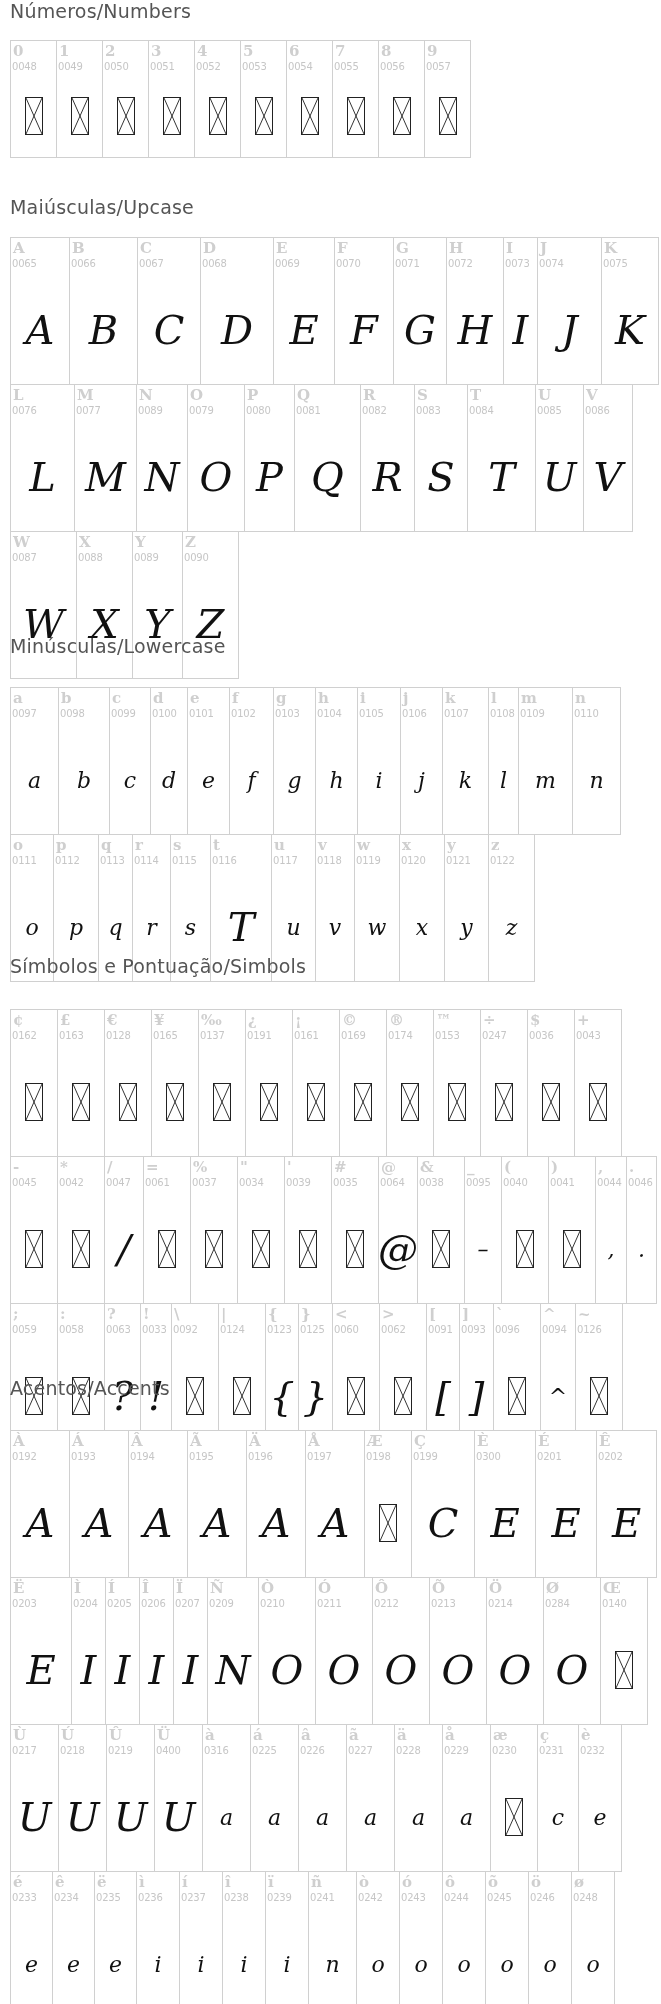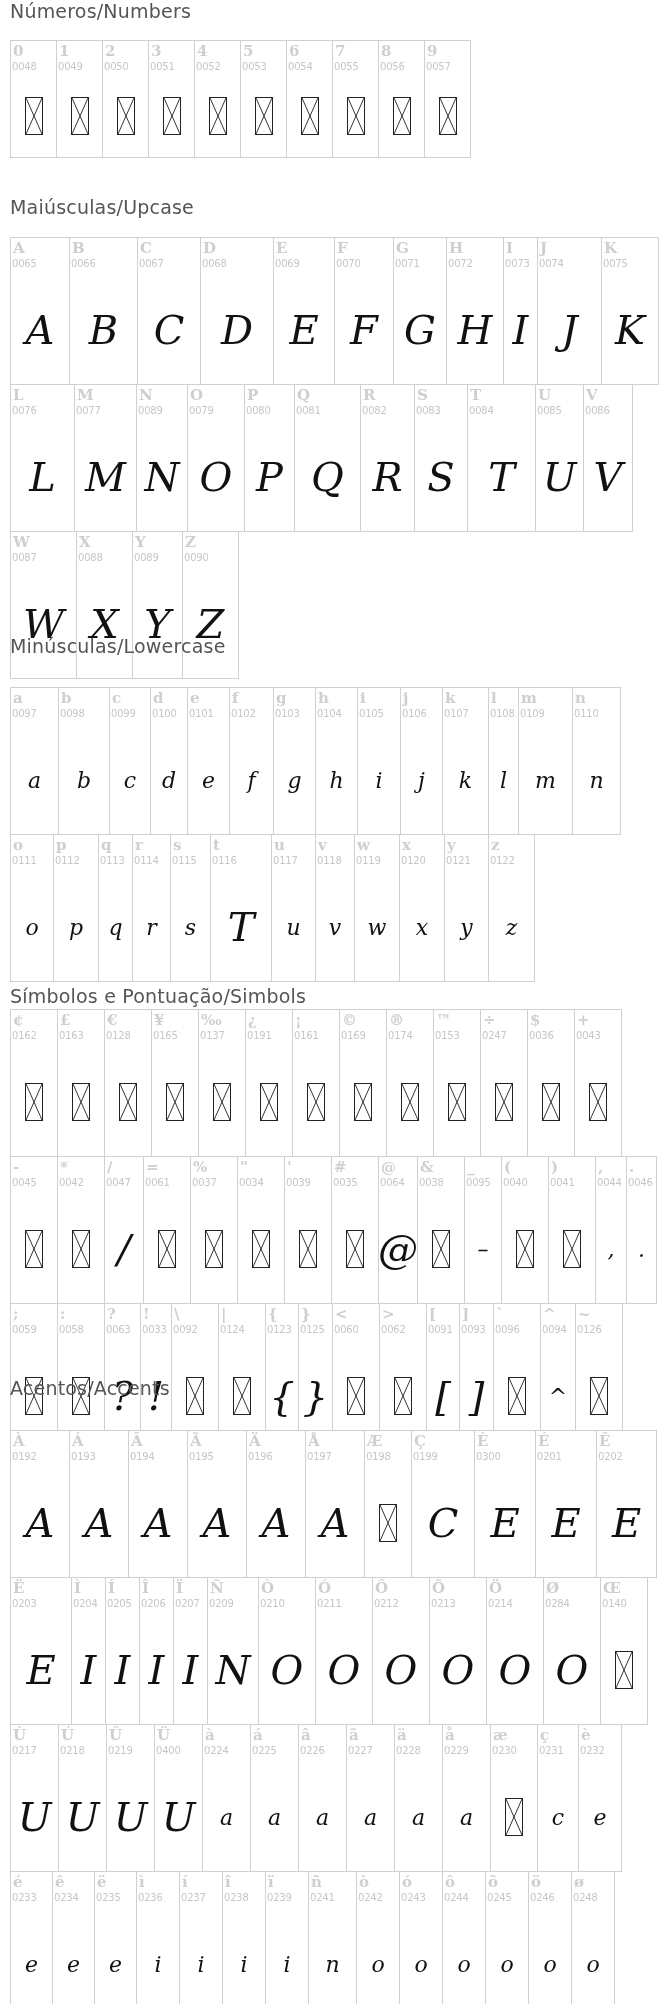--- a/index.html
+++ b/index.html
@@ -518,21 +518,21 @@
         </div>
         <div class="cell" style="width: 47px; height: 148px;">
           <span class="ch">z</span>
           <span class="code">0122</span>
           <div class="glyph" style="top: 52px; height: 80px;">
             <span class="script" style="font-size: 22px;">z</span>
           </div>
         </div>
       </div>
     </div>
-    <h2 class="section-title" style="top: 985px;">Símbolos e Pontuação/Simbols</h2>
+    <h2 class="section-title" style="top: 955px;">Símbolos e Pontuação/Simbols</h2>
     <div class="grid" style="top: 1010px;">
       <div class="row">
         <div class="cell" style="width: 48px; height: 148px;">
           <span class="ch">¢</span>
           <span class="code">0162</span>
           <div class="glyph" style="top: 52px; height: 80px;">
             <div class="notdef">
               <svg viewBox="0 0 18 38" preserveAspectRatio="none">
                 <line x1="0" y1="0" x2="18" y2="38" stroke="#222" stroke-width="1"></line>
                 <line x1="18" y1="0" x2="0" y2="38" stroke="#222" stroke-width="1"></line>
@@ -1198,21 +1198,21 @@
         </div>
         <div class="cell" style="width: 49px; height: 148px;">
           <span class="ch">Ü</span>
           <span class="code">0400</span>
           <div class="glyph" style="top: 52px; height: 80px;">
             <span class="script" style="font-size: 40px;">U</span>
           </div>
         </div>
         <div class="cell" style="width: 49px; height: 148px;">
           <span class="ch">à</span>
-          <span class="code">0224</span>
+          <span class="code">0316</span>
           <div class="glyph" style="top: 52px; height: 80px;">
             <span class="script" style="font-size: 22px;">a</span>
           </div>
         </div>
         <div class="cell" style="width: 49px; height: 148px;">
           <span class="ch">á</span>
           <span class="code">0225</span>
           <div class="glyph" style="top: 52px; height: 80px;">
             <span class="script" style="font-size: 22px;">a</span>
           </div>

